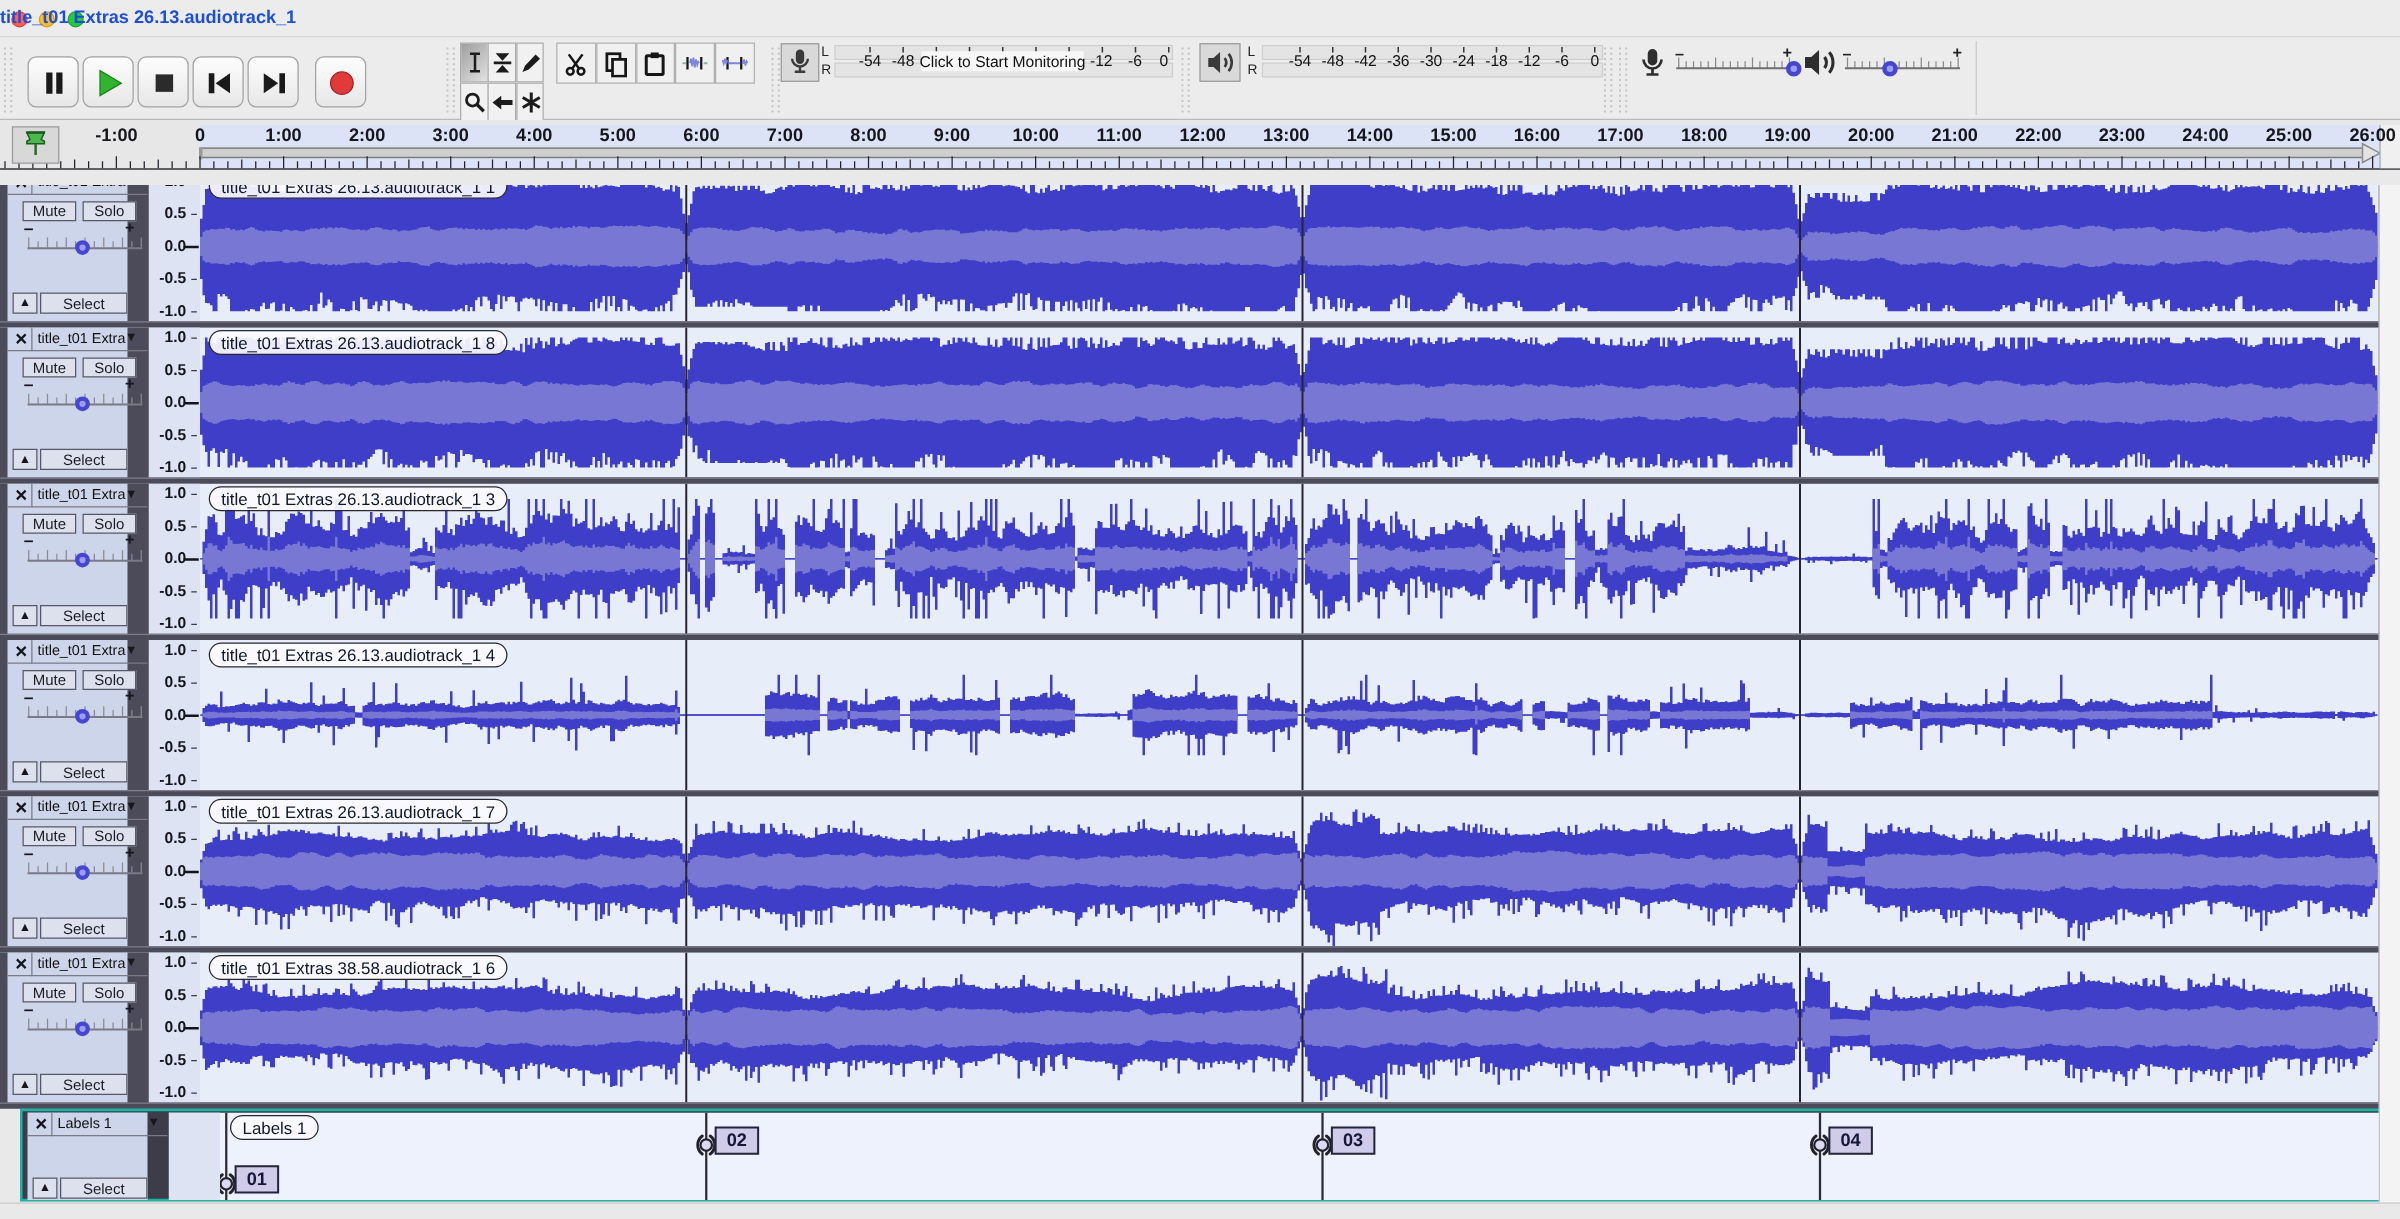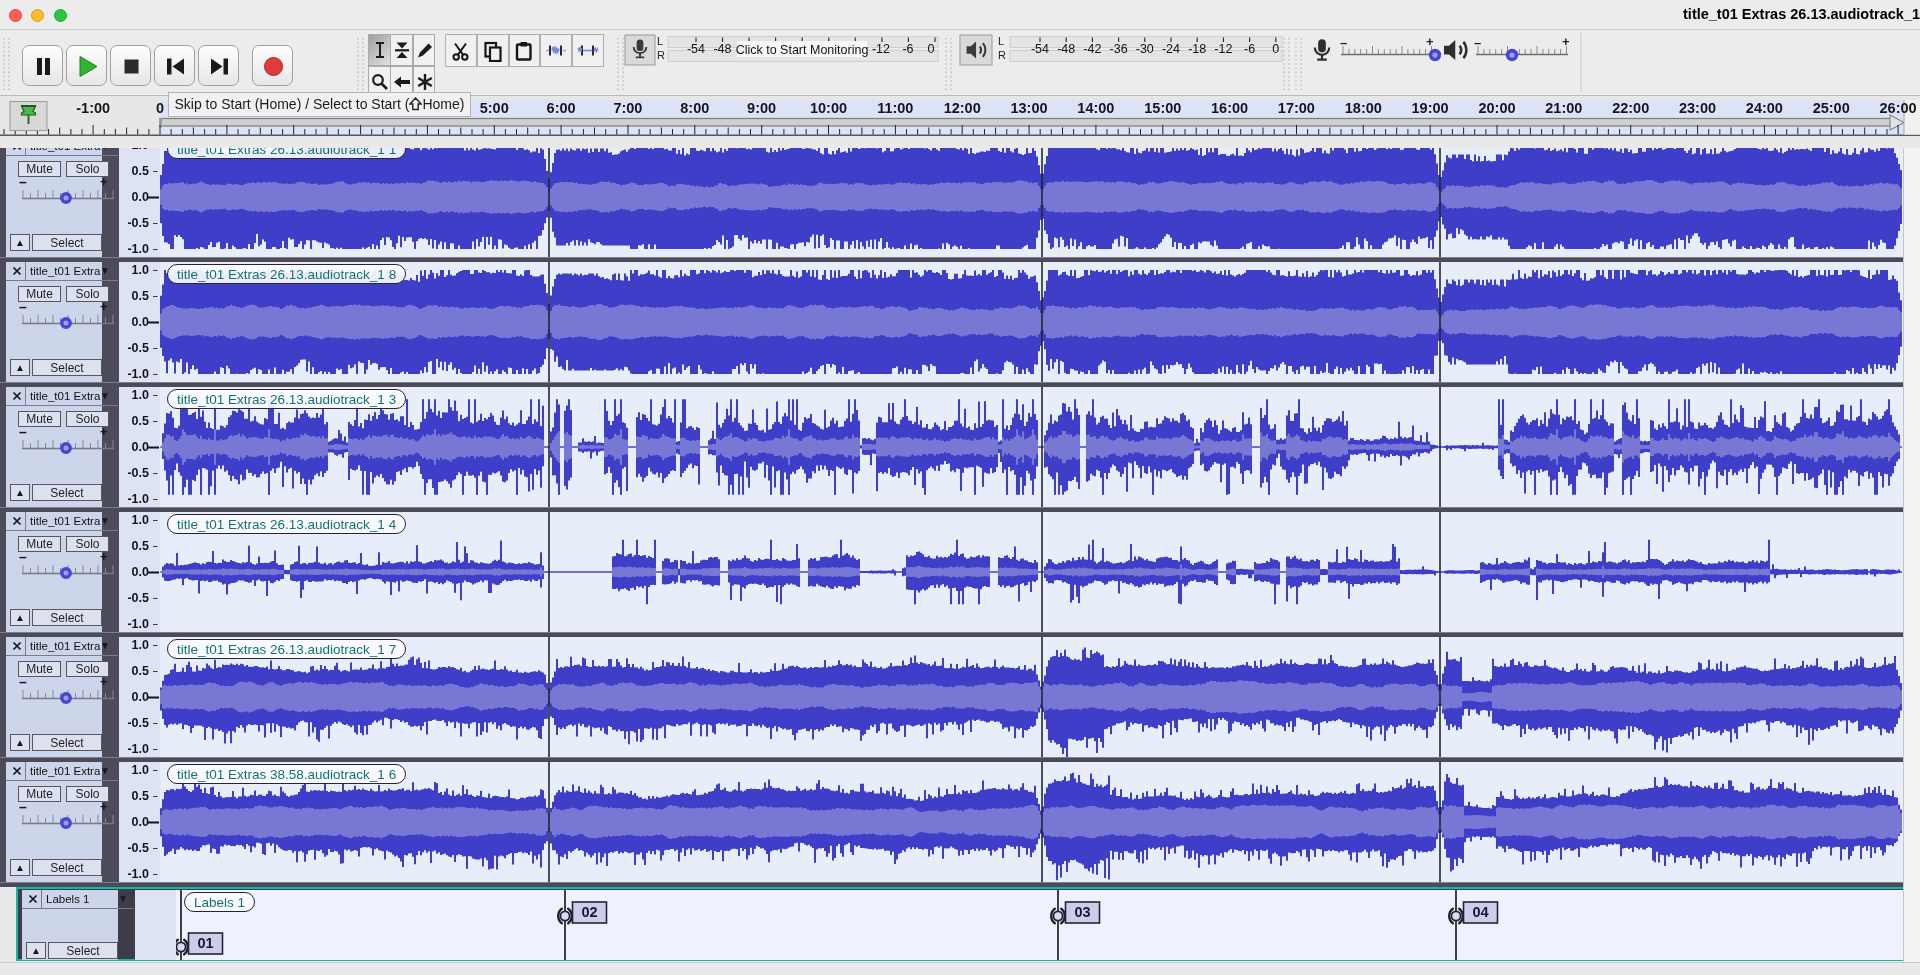--- a/index.html
+++ b/index.html
@@ -1,18 +1,18 @@
 <!DOCTYPE html>
 <html><head><meta charset="utf-8"><style>
 *{margin:0;padding:0;box-sizing:border-box}
 html,body{width:1920px;height:975px;overflow:hidden;font-family:"Liberation Sans",sans-serif}
 #app{position:absolute;width:1920px;height:975px;background:#ececec}
 #titlebar{position:absolute;left:0;top:0;width:1920px;height:30px;background:#ececec;border-bottom:1px solid #cfcfcf}
 .light{position:absolute;top:8.5px;width:13px;height:13px;border-radius:50%}
-#title{position:absolute;top:6px;width:100%;text-align:right;font-size:14.5px;font-weight:bold;color:#000000}
+#title{position:absolute;top:6px;width:100%;text-align:left;font-size:14.5px;font-weight:bold;color:#1d4ed8}
 #toolbar{position:absolute;left:0;top:30px;width:1920px;height:66px;background:#ececec;border-bottom:1px solid #b9b9b9}
 .tbtn{position:absolute;top:15px;width:41px;height:41px;background:linear-gradient(#fdfdfd,#e7e7e7);border:1px solid #a2a2a2;border-radius:7px}
 .toolbtn{position:absolute;width:22.5px;height:31.5px;background:#f1f1f1;border:1px solid #ababab;text-align:center}
 .toolbtn.sel{background:linear-gradient(135deg,#9e9e9e,#e2e2e2)}
 .editbtn{position:absolute;width:31.8px;height:33px;background:#f0f0f0;border:1px solid #b0b0b0;text-align:center}
 #tracks{position:absolute;left:0;top:148px;width:1920px;height:814px;background:#e9e9e9;overflow:hidden}
 .track{position:absolute;left:0;width:1904px;height:125px;background:#4b4b59}
 .track .wf{position:absolute;left:160px;top:0}
 .track .vr{position:absolute;left:119px;top:0;background:#dde3f2}
 .track:after{content:"";position:absolute;left:0;top:120px;width:100%;height:1px;background:#7f7f8c}
@@ -23,21 +23,21 @@
 .tname{position:absolute;left:24px;top:3px;font-size:11.5px;color:#111;white-space:nowrap;overflow:hidden;width:72px}
 .tarr{position:absolute;left:94px;top:3px;font-size:10px;color:#16161c}
 .btn{position:absolute;background:#dde1ee;border:1px solid #565664;font-size:12px;color:#1c1c24;text-align:center}
 .mute{left:12px;top:24px;width:43px;height:16px;line-height:15px}
 .solo{left:60px;top:24px;width:43px;height:16px;line-height:15px}
 .slider{position:absolute;left:6px;top:40px;width:104px;height:30px}
 .mm{position:absolute;left:7px;top:-3px;font-size:14px;font-weight:bold;color:#16161c}
 .pp{position:absolute;left:88px;top:-3px;font-size:13px;font-weight:bold;color:#16161c}
 .upbtn{position:absolute;left:4px;top:97px;width:20px;height:17px;background:#dde1ee;border:1px solid #565664;font-size:10px;text-align:center;line-height:16px;color:#16161c}
 .selbtn{left:26px;top:97px;width:70px;height:17px;line-height:16px}
-.pill{position:absolute;left:167px;top:2px;height:20px;line-height:19px;padding:0 9px;background:rgba(250,250,255,.92);border:1.6px solid #26262e;border-radius:10px;font-size:13.5px;color:#0f766e;white-space:nowrap}
+.pill{position:absolute;left:167px;top:2px;height:20px;line-height:19px;padding:0 9px;background:rgba(250,250,255,.92);border:1.6px solid #26262e;border-radius:10px;font-size:13.5px;color:#0f172a;white-space:nowrap}
 .ltrack{position:absolute;left:16px;top:739px;width:1904px;height:74px;background:#3d3d49;border:2px solid #14b8a6;padding:2px}
 .ltrack .panel{left:4px;top:1px}
 .ltrack .larea{position:absolute;left:158px;top:1px}
 #tooltip{position:absolute;left:168px;top:92px;width:303px;height:25px;background:#f1f1f1;border:1px solid #b5b5b5;font-size:14px;color:#1b1b1b;text-align:center;line-height:23px;z-index:50}
 #rightbar{position:absolute;left:1903px;top:148px;width:17px;height:814px;background:#f3f3f3;border-left:1px solid #c6c6c6}
 #bottombar{position:absolute;left:0;top:962px;width:1920px;height:13px;background:#e9e9e9;border-top:1px solid #c9c9c9}
 </style></head><body>
 <div id="app">
     <div id="titlebar">
       <div class="light" style="left:9px;background:#ff5f57;border:.5px solid #e0443e"></div>
@@ -558,15 +558,12 @@
           <g>
             <rect x="1287.5" y="12" width="34" height="21" fill="#cfcbe9" stroke="#23233a" stroke-width="1.6"></rect>
             <text x="1304.5" y="27" font-family="Liberation Sans, sans-serif" font-size="14.5" font-weight="bold" fill="#16163a" text-anchor="middle">04</text>
           </g>
         </svg>
         <div class="pill" style="left:166px;top:3px">Labels 1</div>
       </div>
     </div>
     <div id="rightbar"></div>
     <div id="bottombar"></div>
-    <div id="tooltip">Skip to Start (Home) / Select to Start (<svg width="13" height="14" style="vertical-align:-2px">
-        <path d="M6.5 1 L12 7 H9.2 V12.5 H3.8 V7 H1 Z" fill="none" stroke="#222" stroke-width="1.4"></path>
-      </svg>Home)</div>
   </div>
 </body></html>

